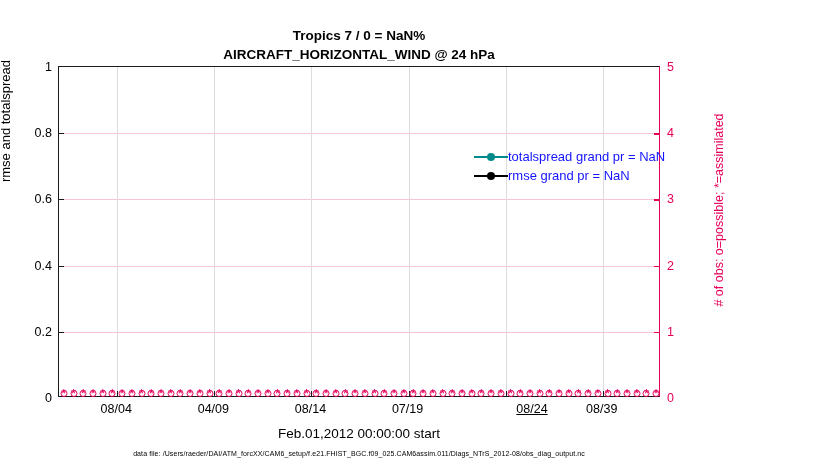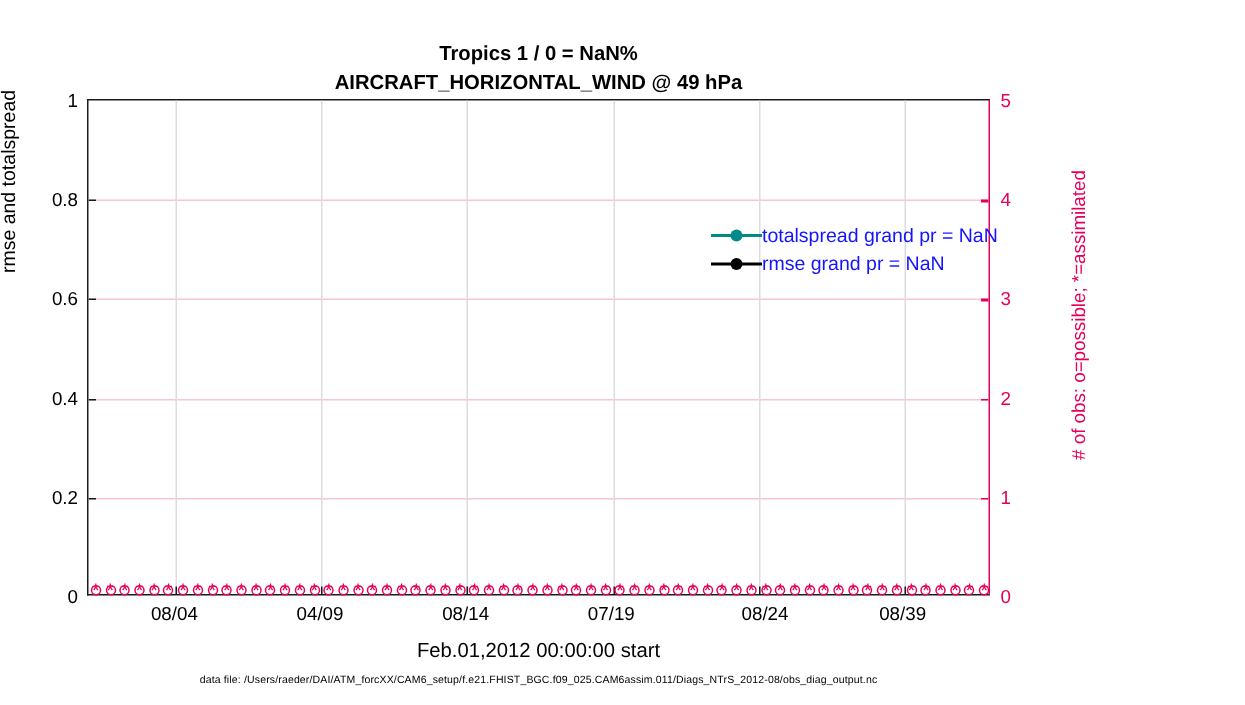--- a/index.html
+++ b/index.html
@@ -240,22 +240,22 @@
     white-space: nowrap;
     letter-spacing: 0.1px;
   }
 </style>
 </head>
 <body>
 
 <div id="figure">
 
   <div class="title-block">
-    <div class="title-line" id="title1">Tropics 1 / 0 = NaN%</div>
-    <div class="title-line" id="title2">AIRCRAFT_HORIZONTAL_WIND @ 49 hPa</div>
+    <div class="title-line" id="title1">Tropics 7 / 0 = NaN%</div>
+    <div class="title-line" id="title2">AIRCRAFT_HORIZONTAL_WIND @ 24 hPa</div>
   </div>
 
   <div id="plot-area">
     <div id="grid-layer">
         <div class="grid-h" style="top: 264.8px;"></div>
         <div class="grid-h" style="top: 198.6px;"></div>
         <div class="grid-h" style="top: 132.4px;"></div>
         <div class="grid-h" style="top: 66.2px;"></div>
         <div class="grid-v" style="left: 58.2581px;"></div>
         <div class="grid-v" style="left: 155.355px;"></div>
@@ -443,19 +443,19 @@
 
   <div id="ylabel-left">rmse and totalspread</div>
   <div id="ylabel-right"># of obs: o=possible; *=assimilated</div>
   <div id="xlabel">Feb.01,2012 00:00:00 start</div>
 
   <div id="xtick-label-layer">
       <div class="xtick-label" style="left: 116.258px;">08/04</div>
       <div class="xtick-label" style="left: 213.355px;">04/09</div>
       <div class="xtick-label" style="left: 310.452px;">08/14</div>
       <div class="xtick-label" style="left: 407.548px;">07/19</div>
-      <div class="xtick-label" style="left: 510px;">08/24</div>
+      <div class="xtick-label" style="left: 532px; text-decoration: underline;">08/24</div>
       <div class="xtick-label" style="left: 601.742px;">08/39</div>
     </div>
 
   <div id="datafile">data file: /Users/raeder/DAI/ATM_forcXX/CAM6_setup/f.e21.FHIST_BGC.f09_025.CAM6assim.011/Diags_NTrS_2012-08/obs_diag_output.nc</div>
 
 </div>
 
 </body></html>

